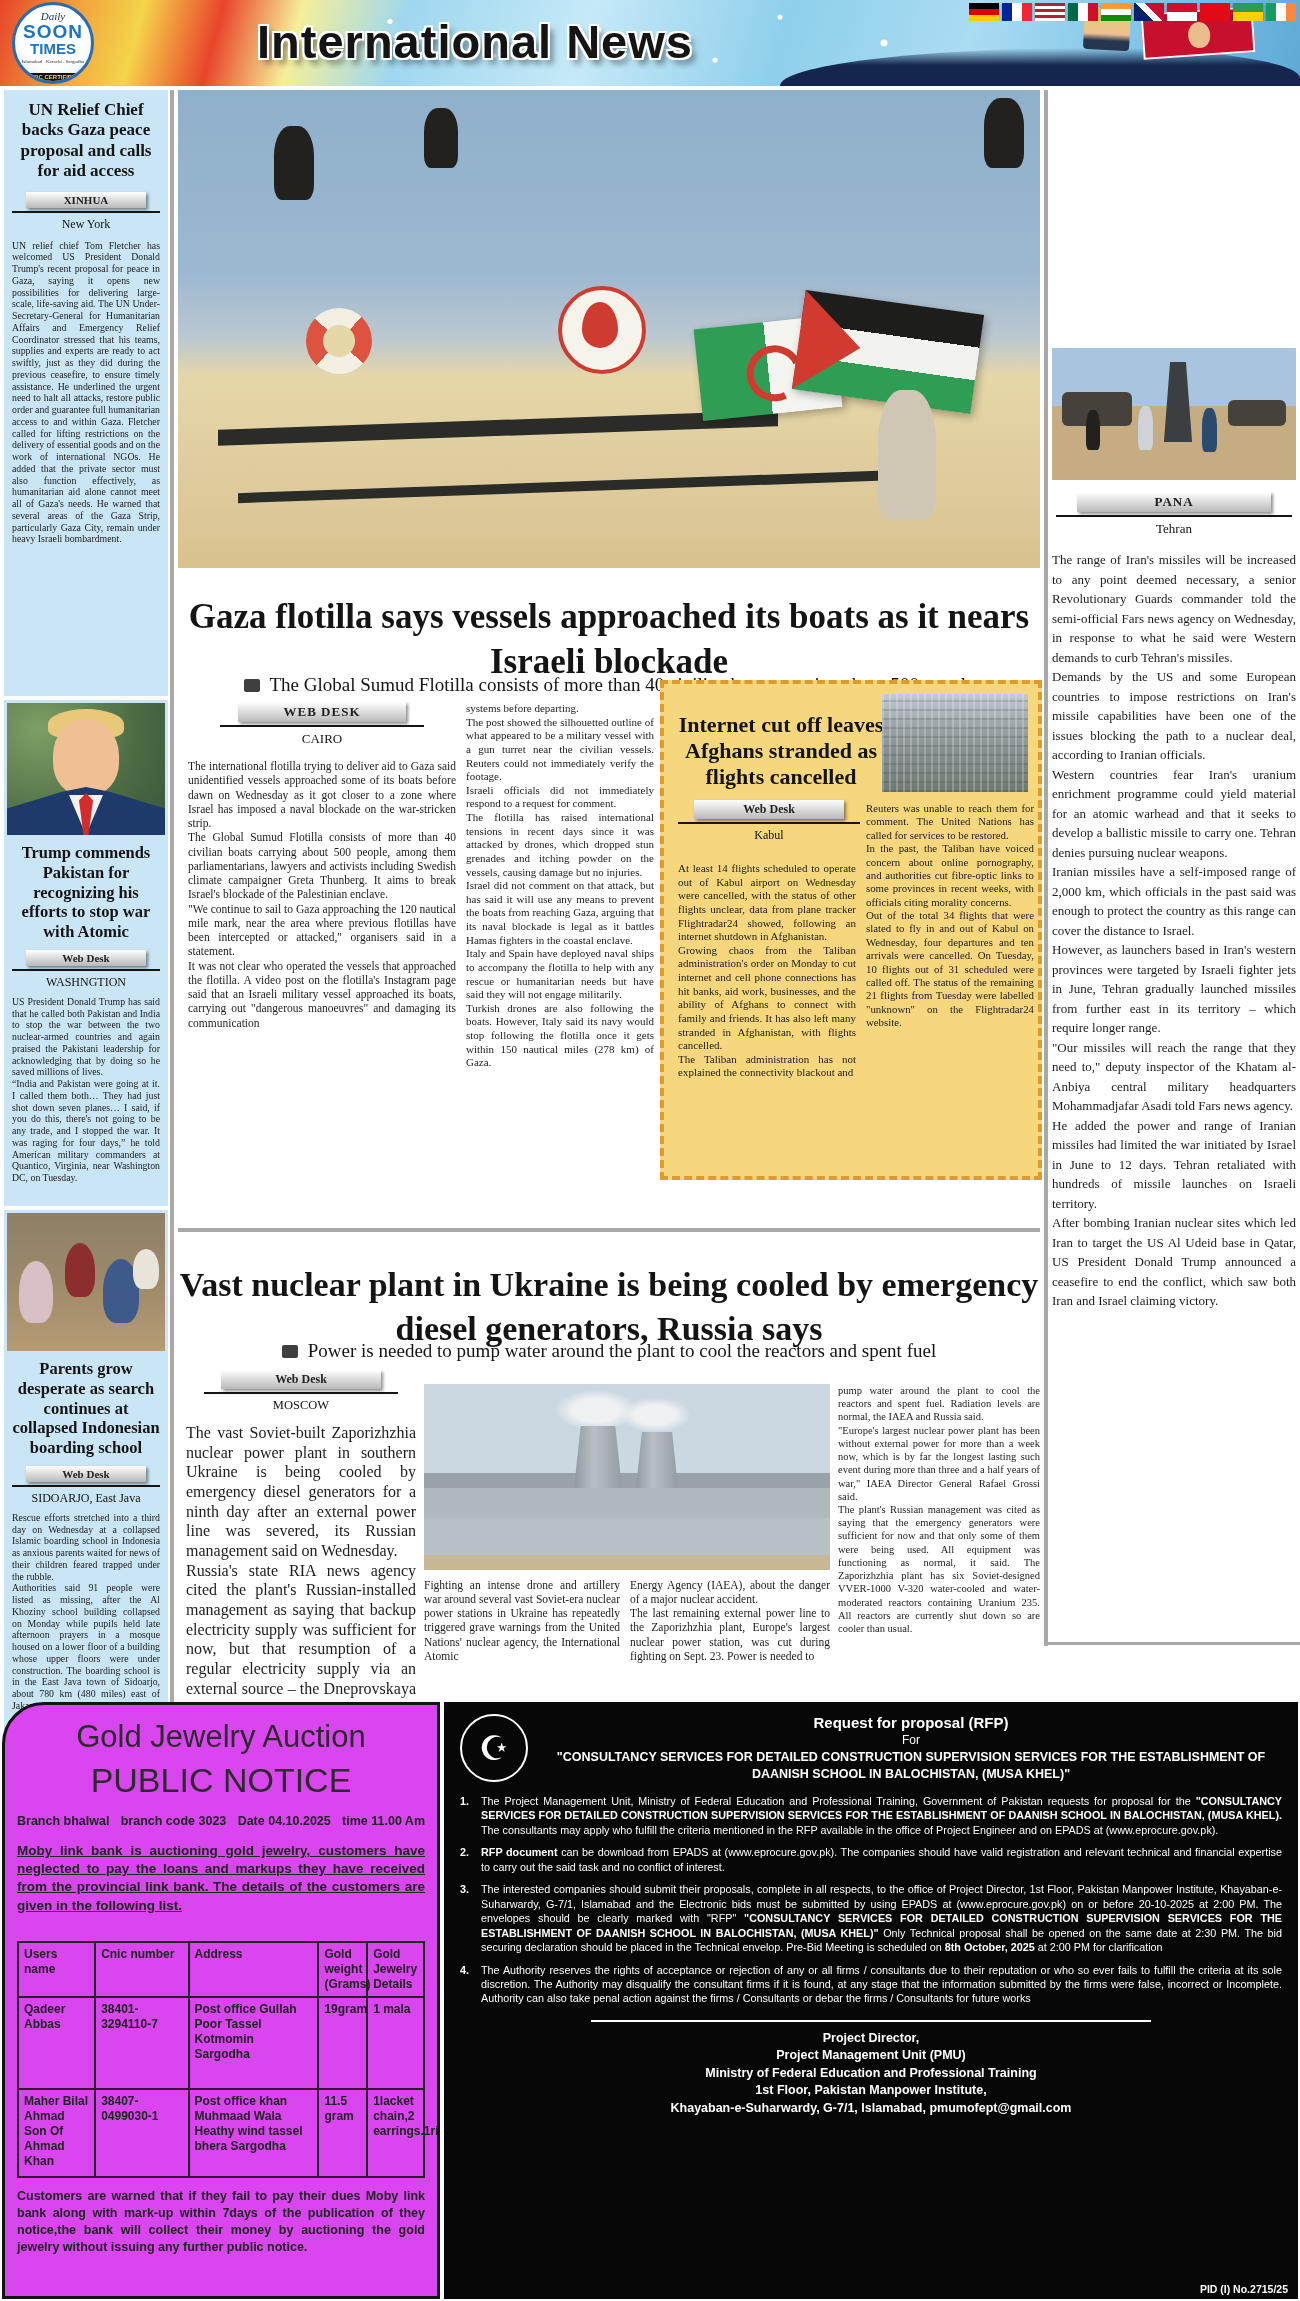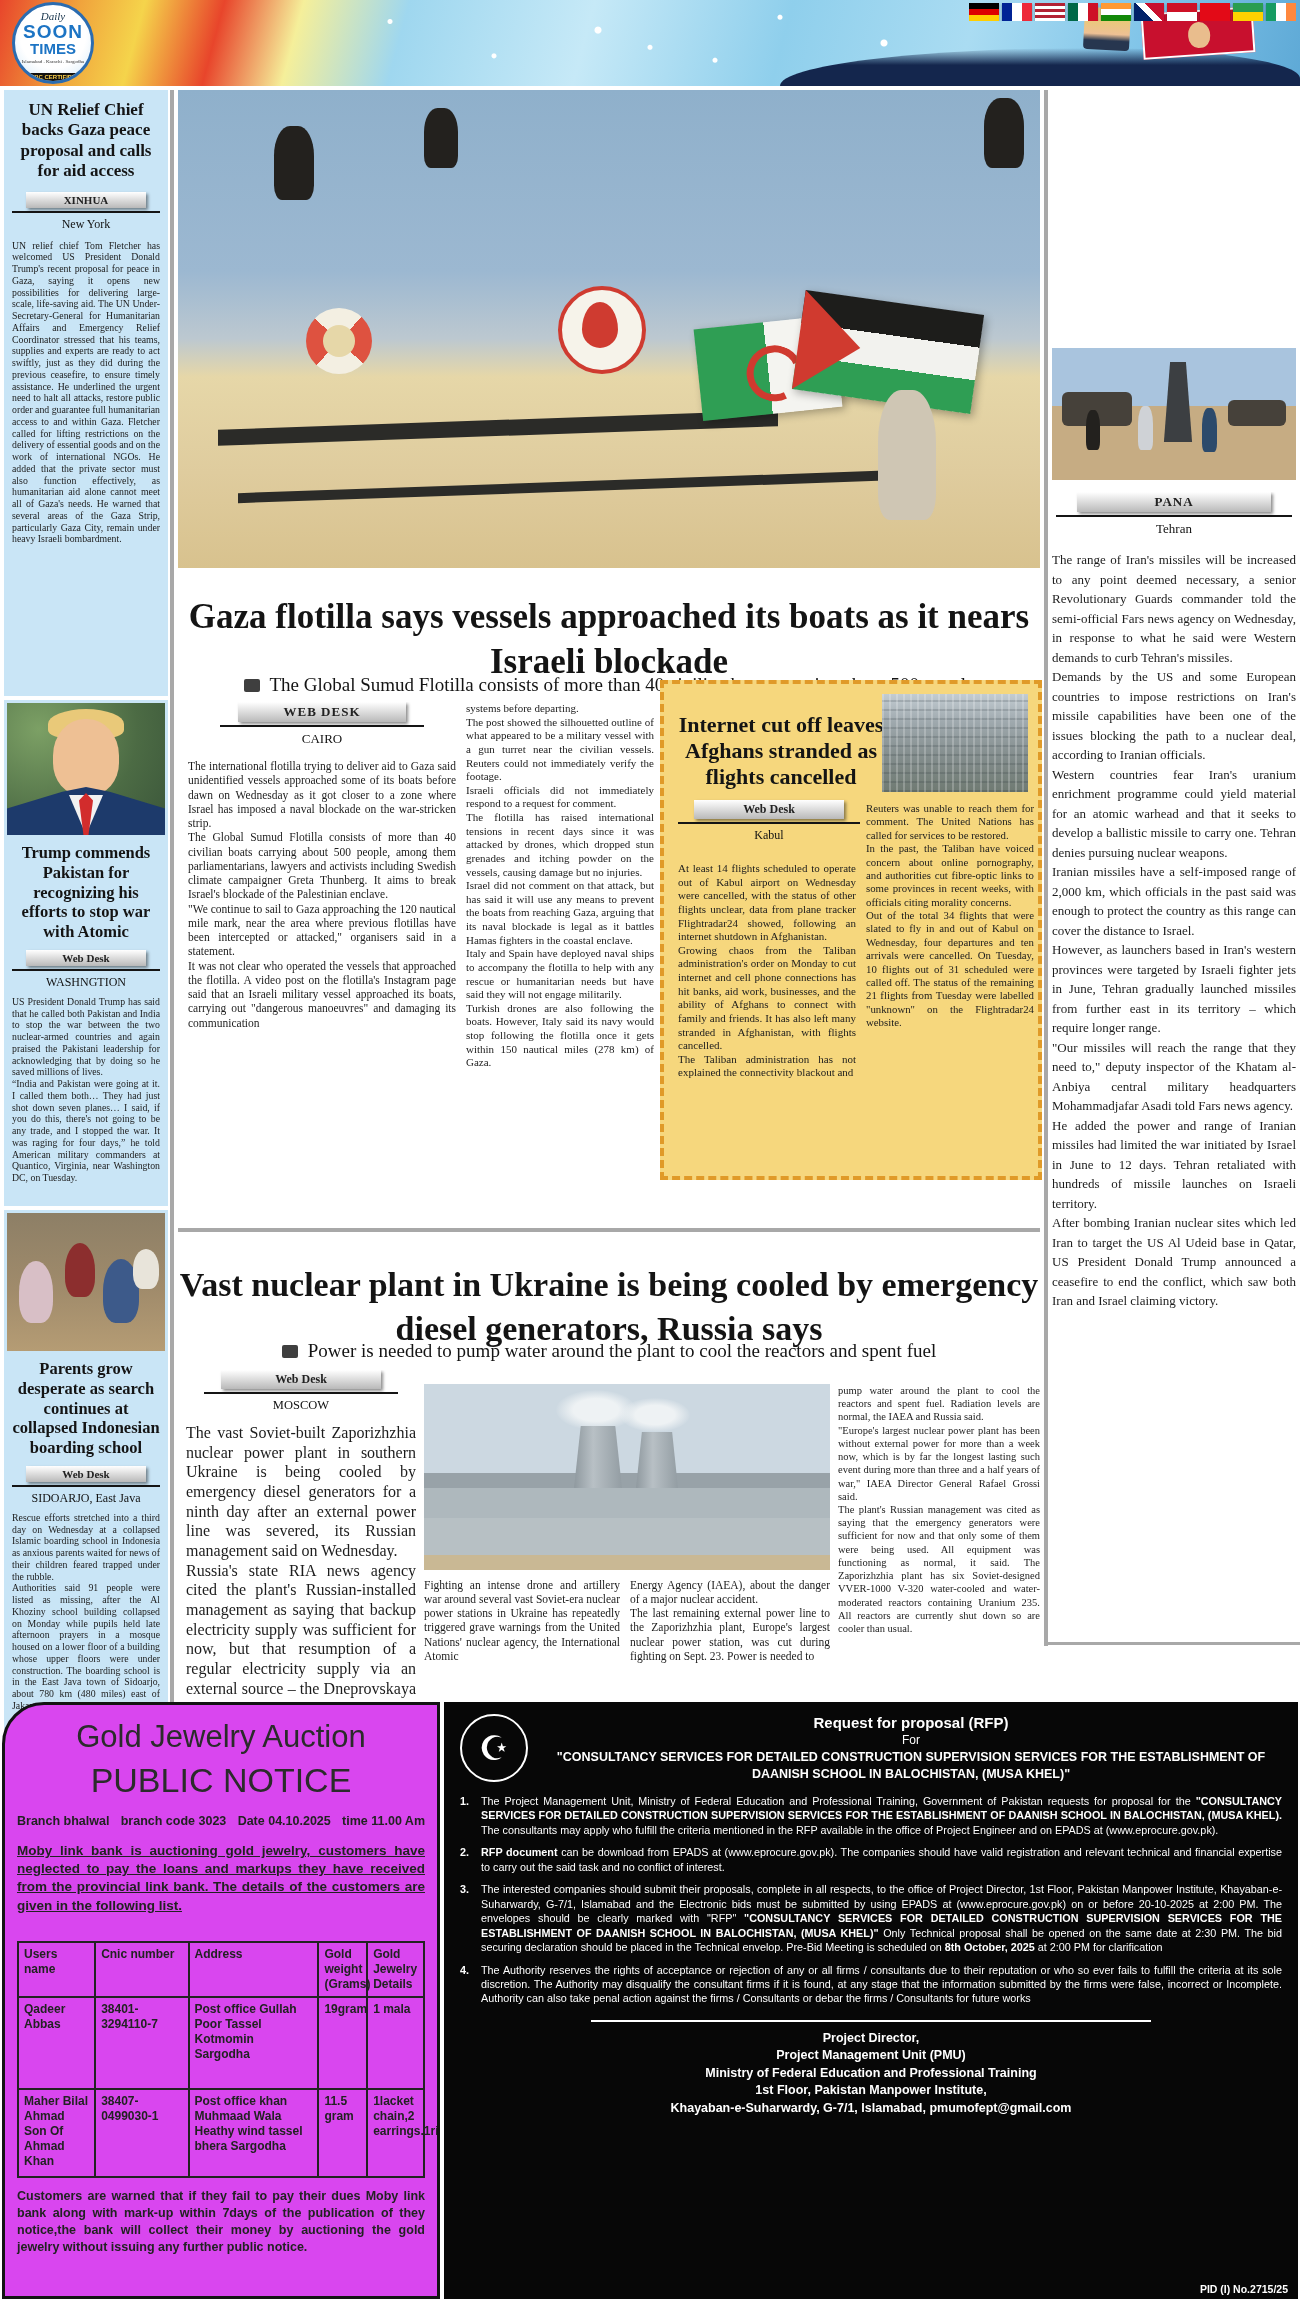--- a/index.html
+++ b/index.html
@@ -135,20 +135,21 @@
 <div class="page">
 
   <header class="abs masthead">
     <div class="abs logo-oval">
       <div class="logo-daily">Daily</div>
       <div class="logo-soon">SOON</div>
       <div class="logo-times">TIMES</div>
       <div class="logo-cities">Islamabad . Karachi . Sargodha</div>
       <div class="logo-cert">ABC CERTIFIED</div>
     </div>
+    <div class="abs m-title">International News</div>
     <div class="abs flags">
       <span style="background:linear-gradient(180deg,#000 33%,#dd0000 33% 66%,#ffce00 66%)"></span>
       <span style="background:linear-gradient(90deg,#002395 33%,#fff 33% 66%,#ed2939 66%)"></span>
       <span style="background:repeating-linear-gradient(180deg,#b22234 0 3px,#fff 3px 6px)"></span>
       <span style="background:linear-gradient(90deg,#006847 33%,#fff 33% 66%,#ce1126 66%)"></span>
       <span style="background:linear-gradient(180deg,#ff9933 33%,#fff 33% 66%,#138808 66%)"></span>
       <span style="background:linear-gradient(45deg,#012169 40%,#fff 40% 60%,#c8102e 60%)"></span>
       <span style="background:linear-gradient(180deg,#ce1126 50%,#fff 50%)"></span>
       <span style="background:#e30a17"></span>
       <span style="background:linear-gradient(180deg,#2a9d50 50%,#ffd100 50%)"></span>

